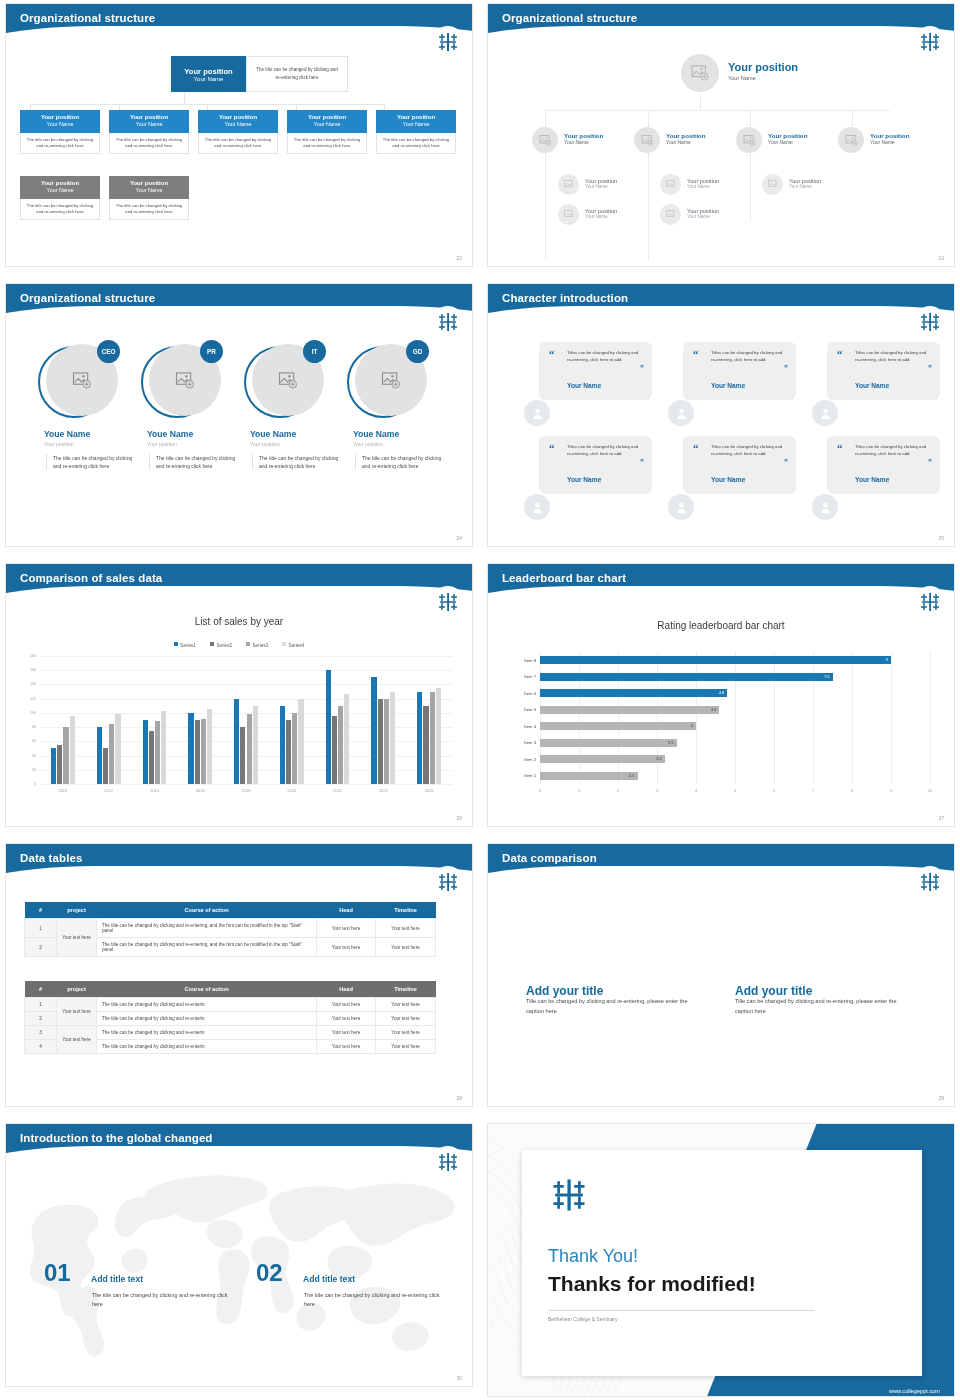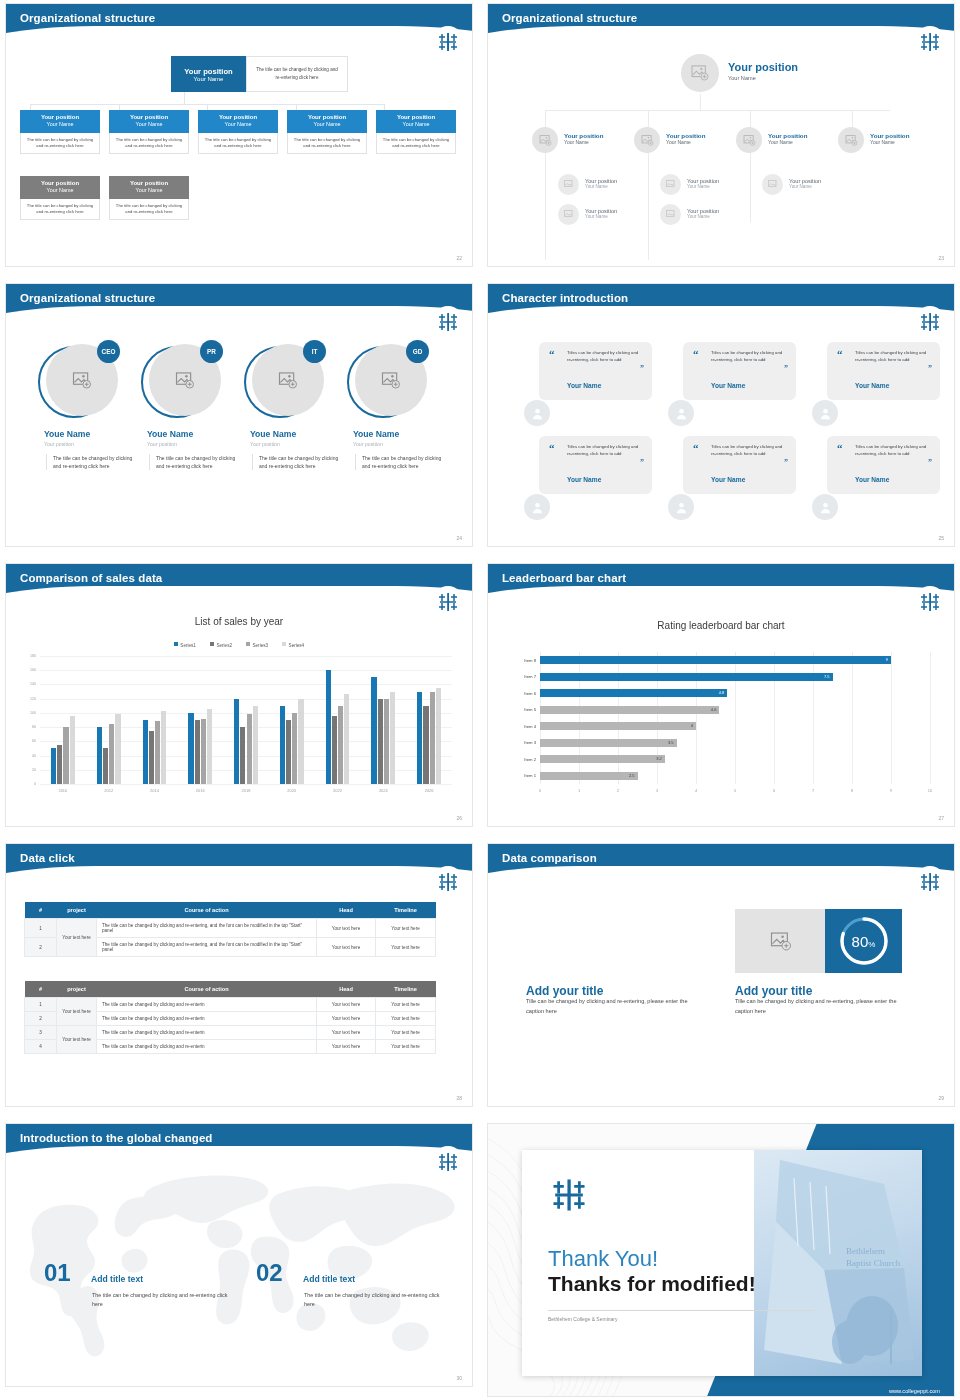--- a/index.html
+++ b/index.html
@@ -114,21 +114,21 @@
   .mtx{position:absolute;color:#4a4a4a;font-size:5.4px;line-height:9px;width:140px;}
 
   
   .ty{position:absolute;left:0;top:0;width:466px;height:280px;background:#fbfbfb;overflow:hidden;}
   .ty-blue-tr{position:absolute;right:0;top:0;width:250px;height:280px;background:#17699e;
               clip-path:polygon(45% 0,100% 0,100% 100%,0 100%);}
   .ty-card{position:absolute;left:34px;top:26px;width:400px;height:226px;background:#ffffff;
            box-shadow:0 1px 6px rgba(0,0,0,.18);overflow:hidden;}
   .ty-photo{position:absolute;right:0;top:0;width:168px;height:226px;
             background:linear-gradient(160deg,#dce9f4 0%,#c3d9ec 45%,#9dbfdd 100%);overflow:hidden;}
-  .ty-h1{position:absolute;left:26px;top:96px;font-size:22px;color:#2a84c0;}
+  .ty-h1{position:absolute;left:26px;top:96px;font-size:18px;color:#2a84c0;}
   .ty-h2{position:absolute;left:26px;top:122px;font-size:21px;font-weight:bold;color:#1b1b1b;}
   .ty-rule{position:absolute;left:26px;top:160px;width:266px;height:1px;background:#d7d7d7;}
   .ty-sub{position:absolute;left:26px;top:166px;font-size:5px;color:#8a8a8a;}
   .ty-url{position:absolute;right:14px;bottom:10px;font-size:5.6px;color:#ffffff;}
   .ty-logo{position:absolute;left:28px;top:26px;}
 </style>
 </head>
 <body>
 
 <div class="sheet">
@@ -729,21 +729,21 @@
       <div id="xt-26"></div>
     </div>
     <div class="pgnum">26</div>
   </div>
 
   <div class="slide" style="left:6px;top:844px;">
     <div class="hdr">
         <div class="band"></div>
         <div class="curve"></div>
       </div>
-    <div class="hdr-title">Data click</div>
+    <div class="hdr-title">Data tables</div>
     <div class="logo">
       <svg width="22" height="22" viewBox="0 0 22 22">
           <g stroke="#17699e" stroke-width="1.5">
             <path d="M2 6h6M14 6h6M2 16h6M14 16h6M3 11h16"></path>
             <path d="M5 3v7M5 12v7M17 3v7M17 12v7" fill="none"></path>
           </g>
           <rect x="10.2" y="2" width="1.8" height="18" fill="#17699e"></rect>
         </svg>
     </div>
     <div class="body">
@@ -839,40 +839,20 @@
             <path d="M2 6h6M14 6h6M2 16h6M14 16h6M3 11h16"></path>
             <path d="M5 3v7M5 12v7M17 3v7M17 12v7" fill="none"></path>
           </g>
           <rect x="10.2" y="2" width="1.8" height="18" fill="#17699e"></rect>
         </svg>
     </div>
     <div class="body">
       <div class="dtitle" style="left:38px;top:100px;">Add your title</div>
       <div class="dtext" style="left:38px;top:113px;">Tille can be changed by clicking and re-entering, please enter the caption here</div>
 
-      <div class="dcard" style="left:247px;top:25px;">
-        <div class="ph">
-            <svg width="22" height="19" viewBox="0 0 20 18">
-              <rect x="1" y="1" width="15" height="12" fill="none" stroke="#8f8f8f" stroke-width="1.1"></rect>
-              <path d="M2 11l4-4 3.5 3.5L12 8l4 4" fill="none" stroke="#8f8f8f" stroke-width="1.1"></path>
-              <circle cx="11.5" cy="4.5" r="1.2" fill="#8f8f8f"></circle>
-              <circle cx="15" cy="13" r="4" fill="#e3e3e3" stroke="#8f8f8f" stroke-width=".9"></circle>
-              <path d="M15 11v4M13 13h4" stroke="#8f8f8f" stroke-width=".9"></path>
-            </svg>
-          </div>
-        <div class="dn">
-          <svg width="56" height="56" viewBox="0 0 56 56">
-            <circle cx="28" cy="28" r="22" fill="none" stroke="#4f9ed0" stroke-width="3"></circle>
-            <circle cx="28" cy="28" r="22" fill="none" stroke="#ffffff" stroke-width="3.4" stroke-dasharray="110.6 27.6" stroke-linecap="round" transform="rotate(-90 28 28)"></circle>
-          </svg>
-          <div style="position:absolute;color:#fff;font-size:15px;">
-            <span>80</span><span style="font-size:8px;">%</span>
-          </div>
-        </div>
-      </div>
       <div class="dtitle" style="left:247px;top:100px;">Add your title</div>
       <div class="dtext" style="left:247px;top:113px;">Tille can be changed by clicking and re-entering, please enter the caption here</div>
     </div>
     <div class="pgnum">29</div>
   </div>
 
   <div class="slide" style="left:6px;top:1124px;">
     <div class="hdr">
         <div class="band"></div>
         <div class="curve"></div>
@@ -929,43 +909,20 @@
           <path d="M-10 112 C 28 134, 6 156, 44 190 S 110 246, 72 282"></path>
           <path d="M-10 134 C 22 152, 2 170, 38 200 S 102 252, 64 282"></path>
           <path d="M-10 158 C 16 172, -2 186, 32 210 S 94 258, 56 282"></path>
           <path d="M-10 184 C 10 194, -6 204, 26 222 S 86 264, 48 282"></path>
           <path d="M330 -10 C 360 30, 420 20, 476 60"></path>
           <path d="M318 -10 C 350 36, 414 28, 476 72"></path>
         </g>
       </svg>
       <div class="ty-blue-tr"></div>
       <div class="ty-card">
-        <div class="ty-photo">
-          <svg width="168" height="226" viewBox="0 0 168 226">
-            <g fill="#b9d2e6" opacity=".85">
-              <path d="M26 10 L130 34 L150 118 L70 120 L22 72 Z"></path>
-            </g>
-            <g fill="#a7c5df" opacity=".9">
-              <path d="M70 120 L150 118 L160 210 L88 214 Z"></path>
-            </g>
-            <g fill="#cfe1ef">
-                <path d="M22 72 L70 120 L88 214 L10 200 Z"></path>
-              </g>
-            <g fill="#8fb6d6" opacity=".7">
-              <ellipse cx="118" cy="176" rx="26" ry="30"></ellipse>
-              <ellipse cx="96" cy="192" rx="18" ry="22"></ellipse>
-            </g>
-            <rect x="136" y="160" width="2" height="54" fill="#93b8d6"></rect>
-            <g stroke="#ffffff" stroke-width="1.2" opacity=".65" fill="none">
-              <path d="M40 28 L44 96M56 32 L60 100M72 36 L76 104"></path>
-            </g>
-            <text x="92" y="104" font-family="Liberation Serif, serif" font-size="9" fill="#7fa9cd" opacity=".8">Bethlehem</text>
-            <text x="92" y="116" font-family="Liberation Serif, serif" font-size="9" fill="#7fa9cd" opacity=".8">Baptist Church</text>
-          </svg>
-        </div>
         <div class="ty-logo">
           <svg width="38" height="38" viewBox="0 0 22 22">
               <g stroke="#17699e" stroke-width="1.6" fill="none">
                 <path d="M2 6h6M14 6h6M2 16h6M14 16h6M3 11h16M5 3v7M5 12v7M17 3v7M17 12v7"></path>
               </g>
               <rect x="10.1" y="2" width="1.9" height="18" fill="#17699e"></rect>
             </svg>
         </div>
         <div class="ty-h1">Thank You!</div>
         <div class="ty-h2">Thanks for modified!</div>

